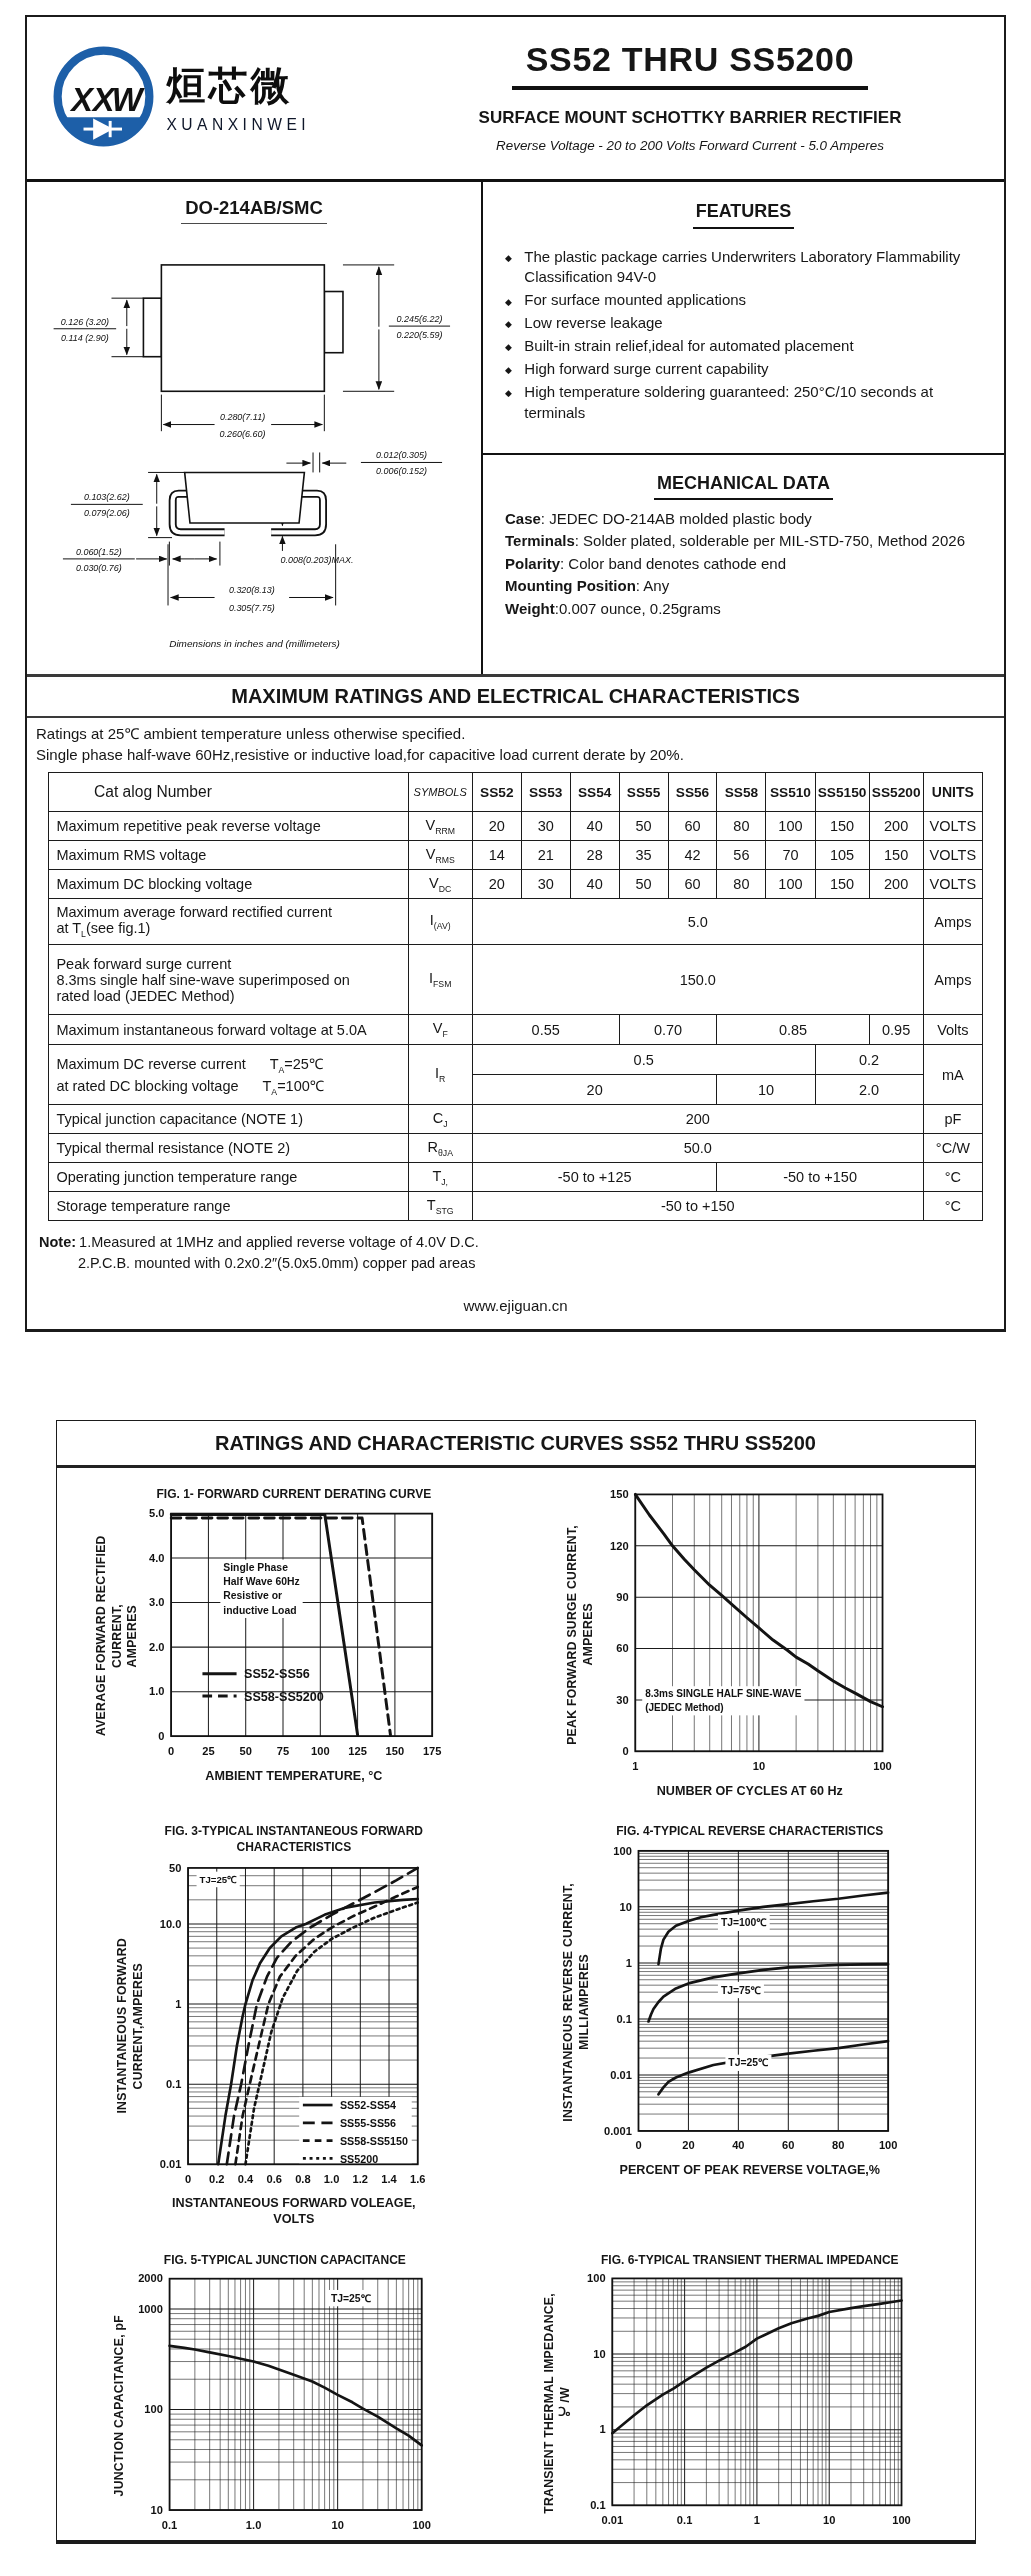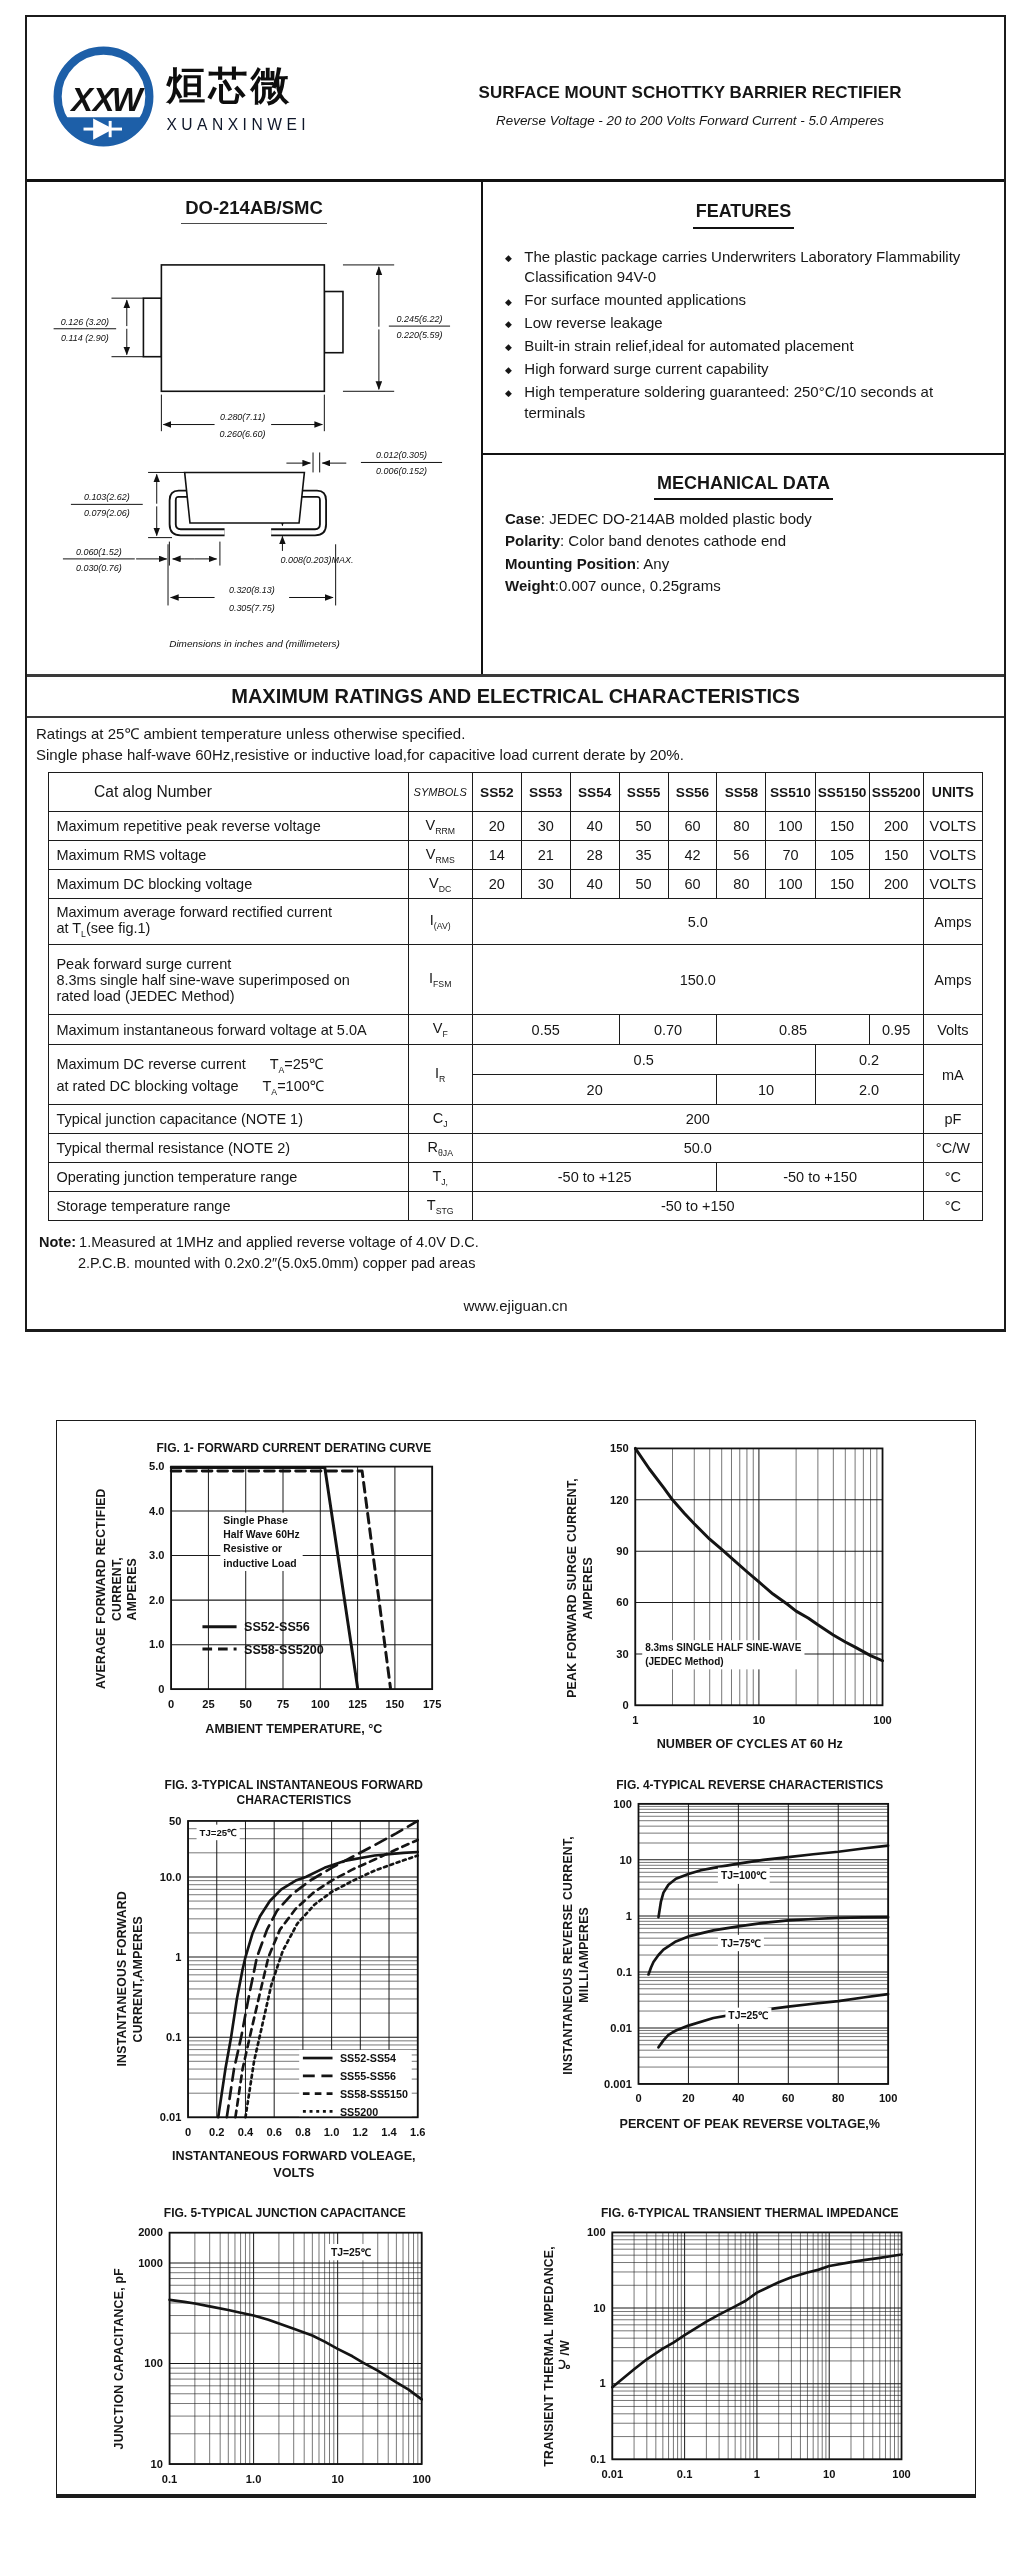--- a/index.html
+++ b/index.html
@@ -84,20 +84,21 @@
           <line x1="84" y1="108" x2="84" y2="130"></line>
           <line x1="84" y1="119" x2="100" y2="119"></line>
         </g>
       </svg>
       <div class="logo-text">
         <div class="logo-cn">烜芯微</div>
         <div class="logo-en">XUANXINWEI</div>
       </div>
     </div>
     <div class="title-block">
+      <div class="part-title">SS52 THRU SS5200</div>
       <div class="subtitle">SURFACE MOUNT SCHOTTKY BARRIER RECTIFIER</div>
       <div class="tagline">Reverse Voltage - 20 to 200 Volts    Forward Current -  5.0 Amperes</div>
     </div>
   </div>
 
   <div class="mid">
     <div class="col-left">
       <div class="pkg-title">DO-214AB/SMC</div>
 
       <svg class="pkg-svg" width="413" height="439" viewBox="0 0 620 660">
@@ -196,20 +197,21 @@
             </li>
           <li>
               <span class="bullet">◆</span>
               <span>High temperature soldering guaranteed: 250°C/10 seconds at terminals</span>
             </li>
         </ul>
       </div>
       <div class="mech">
         <div class="sec-title">MECHANICAL DATA</div>
         <p><b>Case</b><span>: JEDEC DO-214AB molded plastic body</span></p>
+        <p><b>Terminals</b><span>: Solder plated, solderable per MIL-STD-750, Method 2026</span></p>
         <p><b>Polarity</b><span>: Color band denotes cathode end</span></p>
         <p><b>Mounting Position</b><span>: Any</span></p>
         <p><b>Weight</b><span>:0.007 ounce, 0.25grams</span></p>
       </div>
     </div>
   </div>
 
   <div class="ratings-bar">MAXIMUM RATINGS AND ELECTRICAL CHARACTERISTICS</div>
   <div class="ratings-intro">
     <div>Ratings at 25℃ ambient temperature unless otherwise specified.</div>
@@ -353,20 +355,21 @@
 
   <div class="notes">
     <div><b>Note:</b><span>1.Measured at 1MHz and applied reverse voltage of 4.0V D.C.</span></div>
     <div class="n2">2.P.C.B. mounted with 0.2x0.2″(5.0x5.0mm) copper pad areas</div>
   </div>
 
   <div class="site">www.ejiguan.cn</div>
 </div>
 
 <div class="page page2">
+  <div class="p2-title">RATINGS AND CHARACTERISTIC CURVES SS52 THRU SS5200</div>
   <div class="figs">
     <section>
         <div class="fig-title" style="margin-left: 40px; width: 313px;">
           <div>FIG. 1- FORWARD CURRENT DERATING CURVE</div>
         </div>
         <div class="fig-body">
           <div class="ylab" style="width: 40px; height: 260px;">
             <span>AVERAGE FORWARD RECTIFIED CURRENT,</span>
             <span>AMPERES</span>
           </div>

